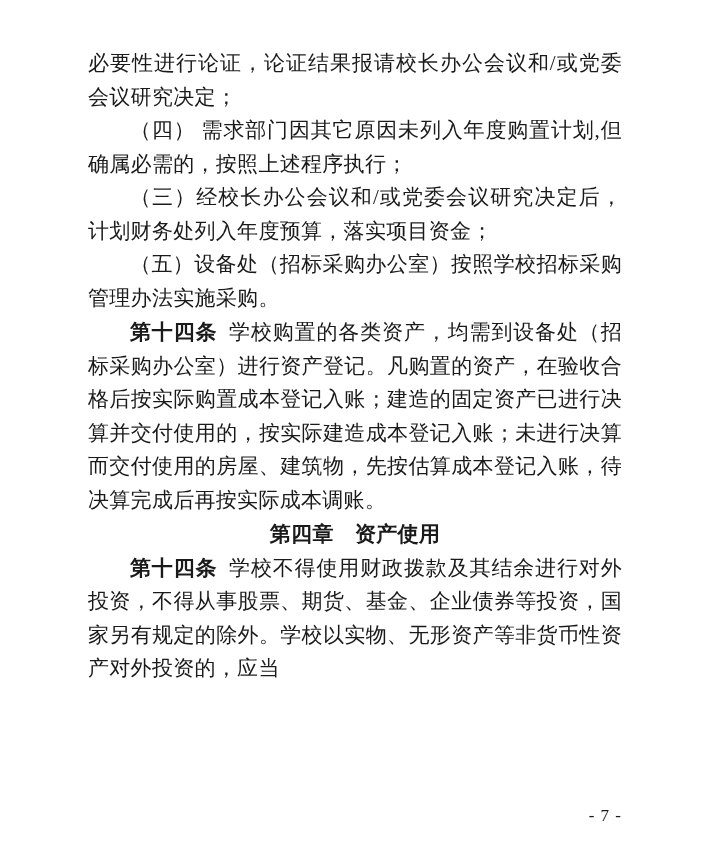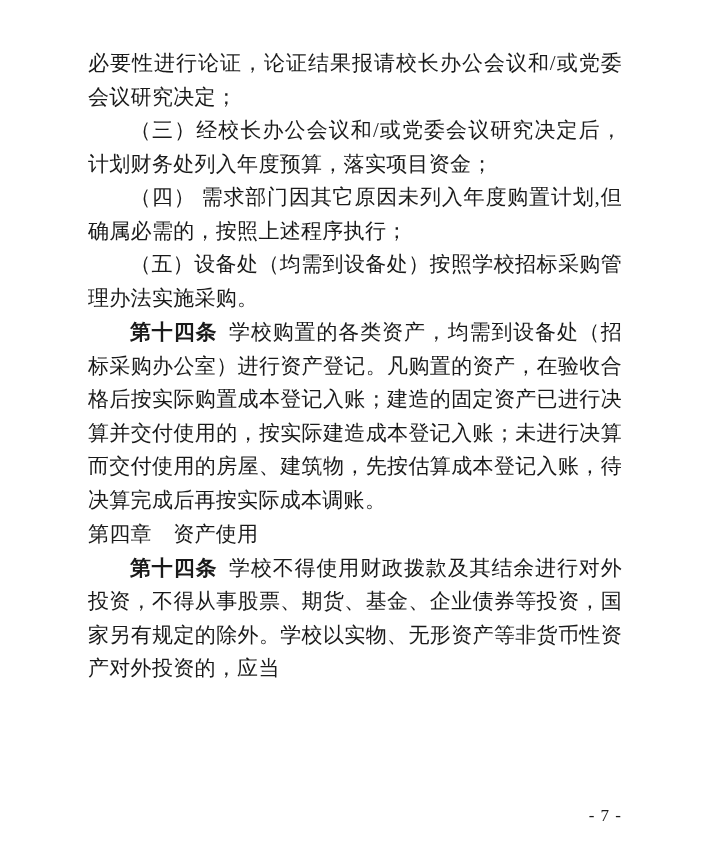--- a/index.html
+++ b/index.html
@@ -31,22 +31,23 @@
     margin: 0;
     padding: 0;
   }
   .para-indent {
     text-indent: 2em;
   }
   .para-noindent {
     text-indent: 0;
   }
   .chapter-heading {
+    text-align: center;
     text-indent: 0;
-    font-weight: 400;
+    font-weight: 700;
     font-family: "Liberation Sans", "DejaVu Sans", sans-serif;
   }
   .article-lead {
     font-weight: 700;
     font-family: "Liberation Sans", "DejaVu Sans", sans-serif;
     margin-right: 0.55em;
   }
   .page-number {
     position: absolute;
     top: 806px;
@@ -59,25 +60,25 @@
 </style>
 </head>
 <body>
 
 <div class="page">
 
   <div class="text-block">
 
     <p class="para-noindent">必要性进行论证，论证结果报请校长办公会议和/或党委会议研究决定；</p>
 
+    <p class="para-indent">（四） 需求部门因其它原因未列入年度购置计划,但确属必需的，按照上述程序执行；</p>
+
     <p class="para-indent">（三）经校长办公会议和/或党委会议研究决定后，计划财务处列入年度预算，落实项目资金；</p>
 
-    <p class="para-indent">（四） 需求部门因其它原因未列入年度购置计划,但确属必需的，按照上述程序执行；</p>
-
-    <p class="para-indent">（五）设备处（均需到设备处）按照学校招标采购管理办法实施采购。</p>
+    <p class="para-indent">（五）设备处（招标采购办公室）按照学校招标采购管理办法实施采购。</p>
 
     <p class="para-indent"><b class="article-lead">第十四条</b><span>学校购置的各类资产，均需到设备处（招标采购办公室）进行资产登记。凡购置的资产，在验收合格后按实际购置成本登记入账；建造的固定资产已进行决算并交付使用的，按实际建造成本登记入账；未进行决算而交付使用的房屋、建筑物，先按估算成本登记入账，待决算完成后再按实际成本调账。</span></p>
 
     <p class="chapter-heading">第四章　资产使用</p>
 
 
     <p class="para-indent"><b class="article-lead">第十四条</b><span>学校不得使用财政拨款及其结余进行对外投资，不得从事股票、期货、基金、企业债券等投资，国家另有规定的除外。学校以实物、无形资产等非货币性资产对外投资的，应当</span></p>
 
   </div>
 

